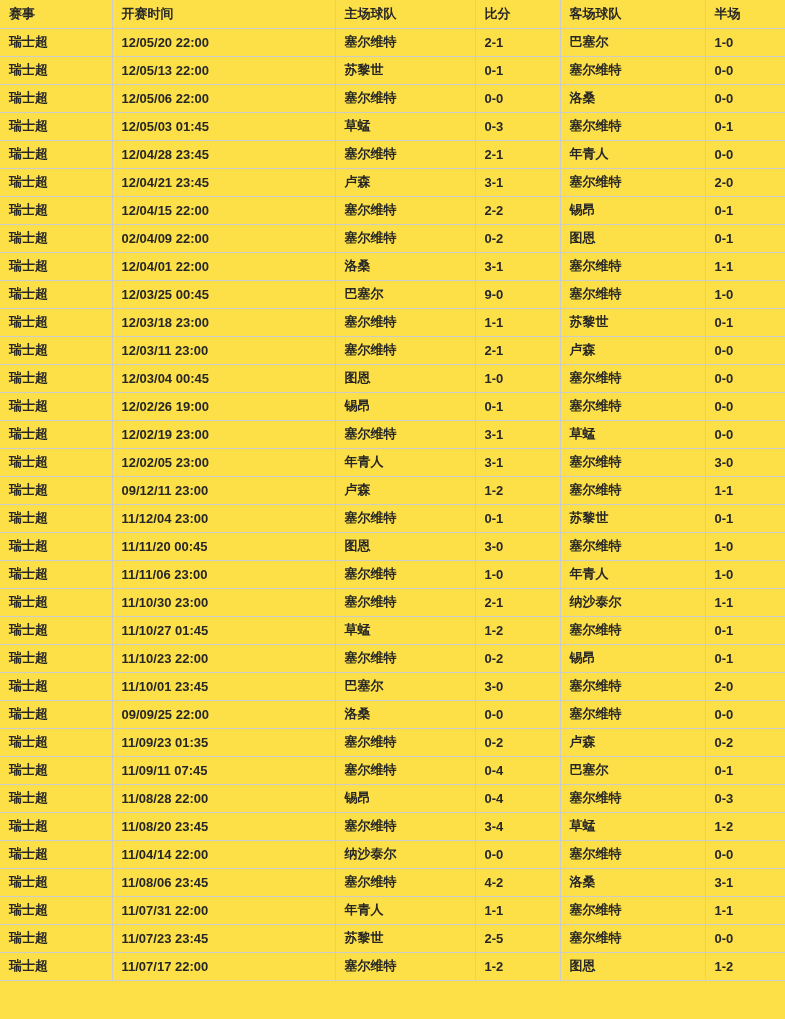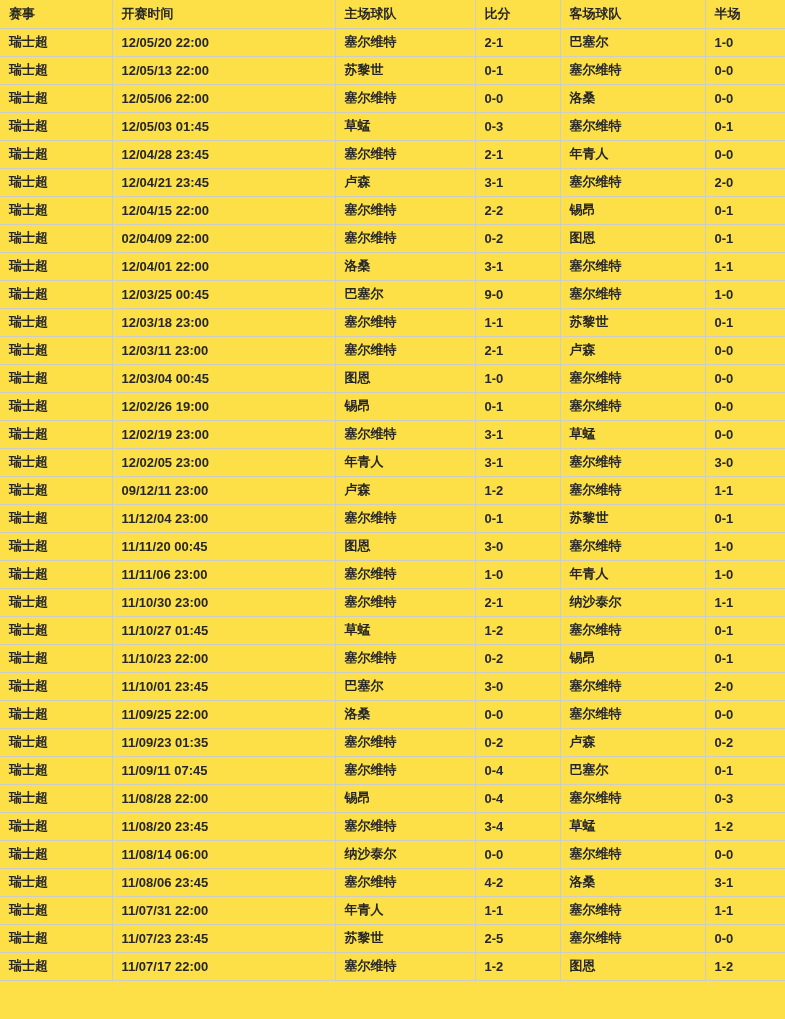--- a/index.html
+++ b/index.html
@@ -257,21 +257,21 @@
         <tr>
           <td>瑞士超</td>
           <td>11/10/01 23:45</td>
           <td>巴塞尔</td>
           <td>3-0</td>
           <td>塞尔维特</td>
           <td>2-0</td>
         </tr>
         <tr>
           <td>瑞士超</td>
-          <td>11/09/25 22:00</td>
+          <td>09/09/25 22:00</td>
           <td>洛桑</td>
           <td>0-0</td>
           <td>塞尔维特</td>
           <td>0-0</td>
         </tr>
         <tr>
           <td>瑞士超</td>
           <td>11/09/23 01:35</td>
           <td>塞尔维特</td>
           <td>0-2</td>
@@ -297,21 +297,21 @@
         <tr>
           <td>瑞士超</td>
           <td>11/08/20 23:45</td>
           <td>塞尔维特</td>
           <td>3-4</td>
           <td>草蜢</td>
           <td>1-2</td>
         </tr>
         <tr>
           <td>瑞士超</td>
-          <td>11/08/14 06:00</td>
+          <td>11/04/14 22:00</td>
           <td>纳沙泰尔</td>
           <td>0-0</td>
           <td>塞尔维特</td>
           <td>0-0</td>
         </tr>
         <tr>
           <td>瑞士超</td>
           <td>11/08/06 23:45</td>
           <td>塞尔维特</td>
           <td>4-2</td>

